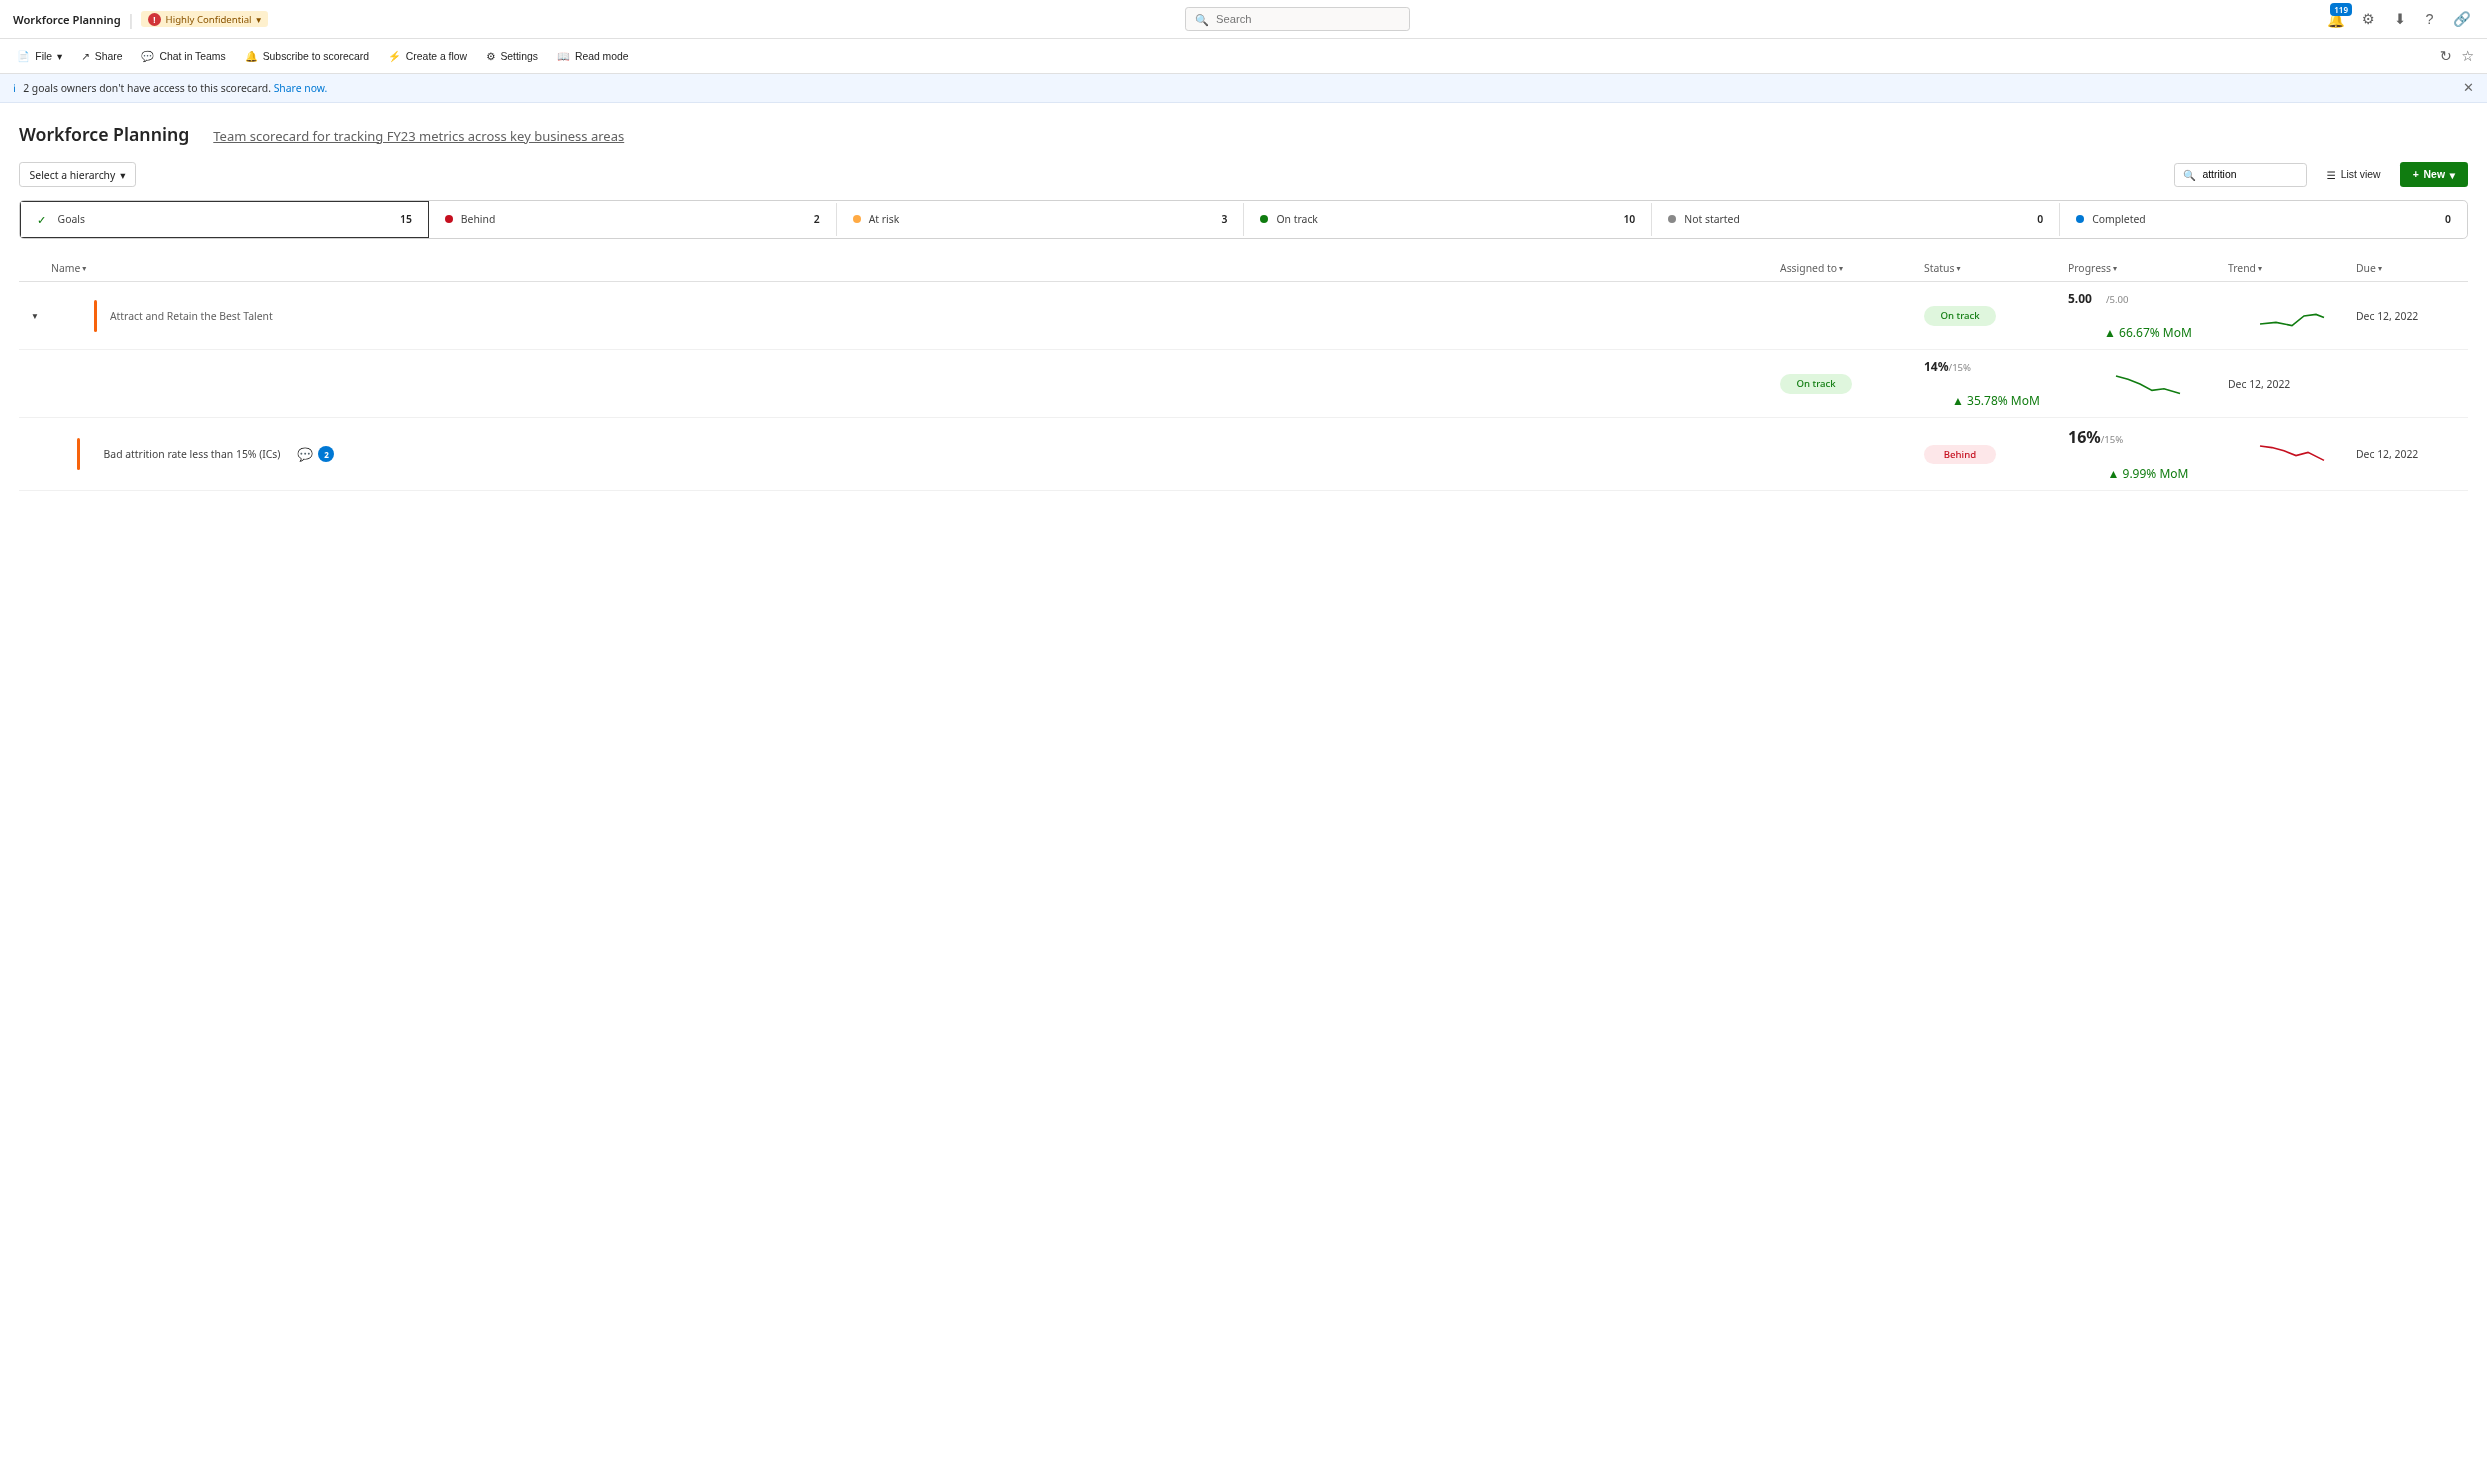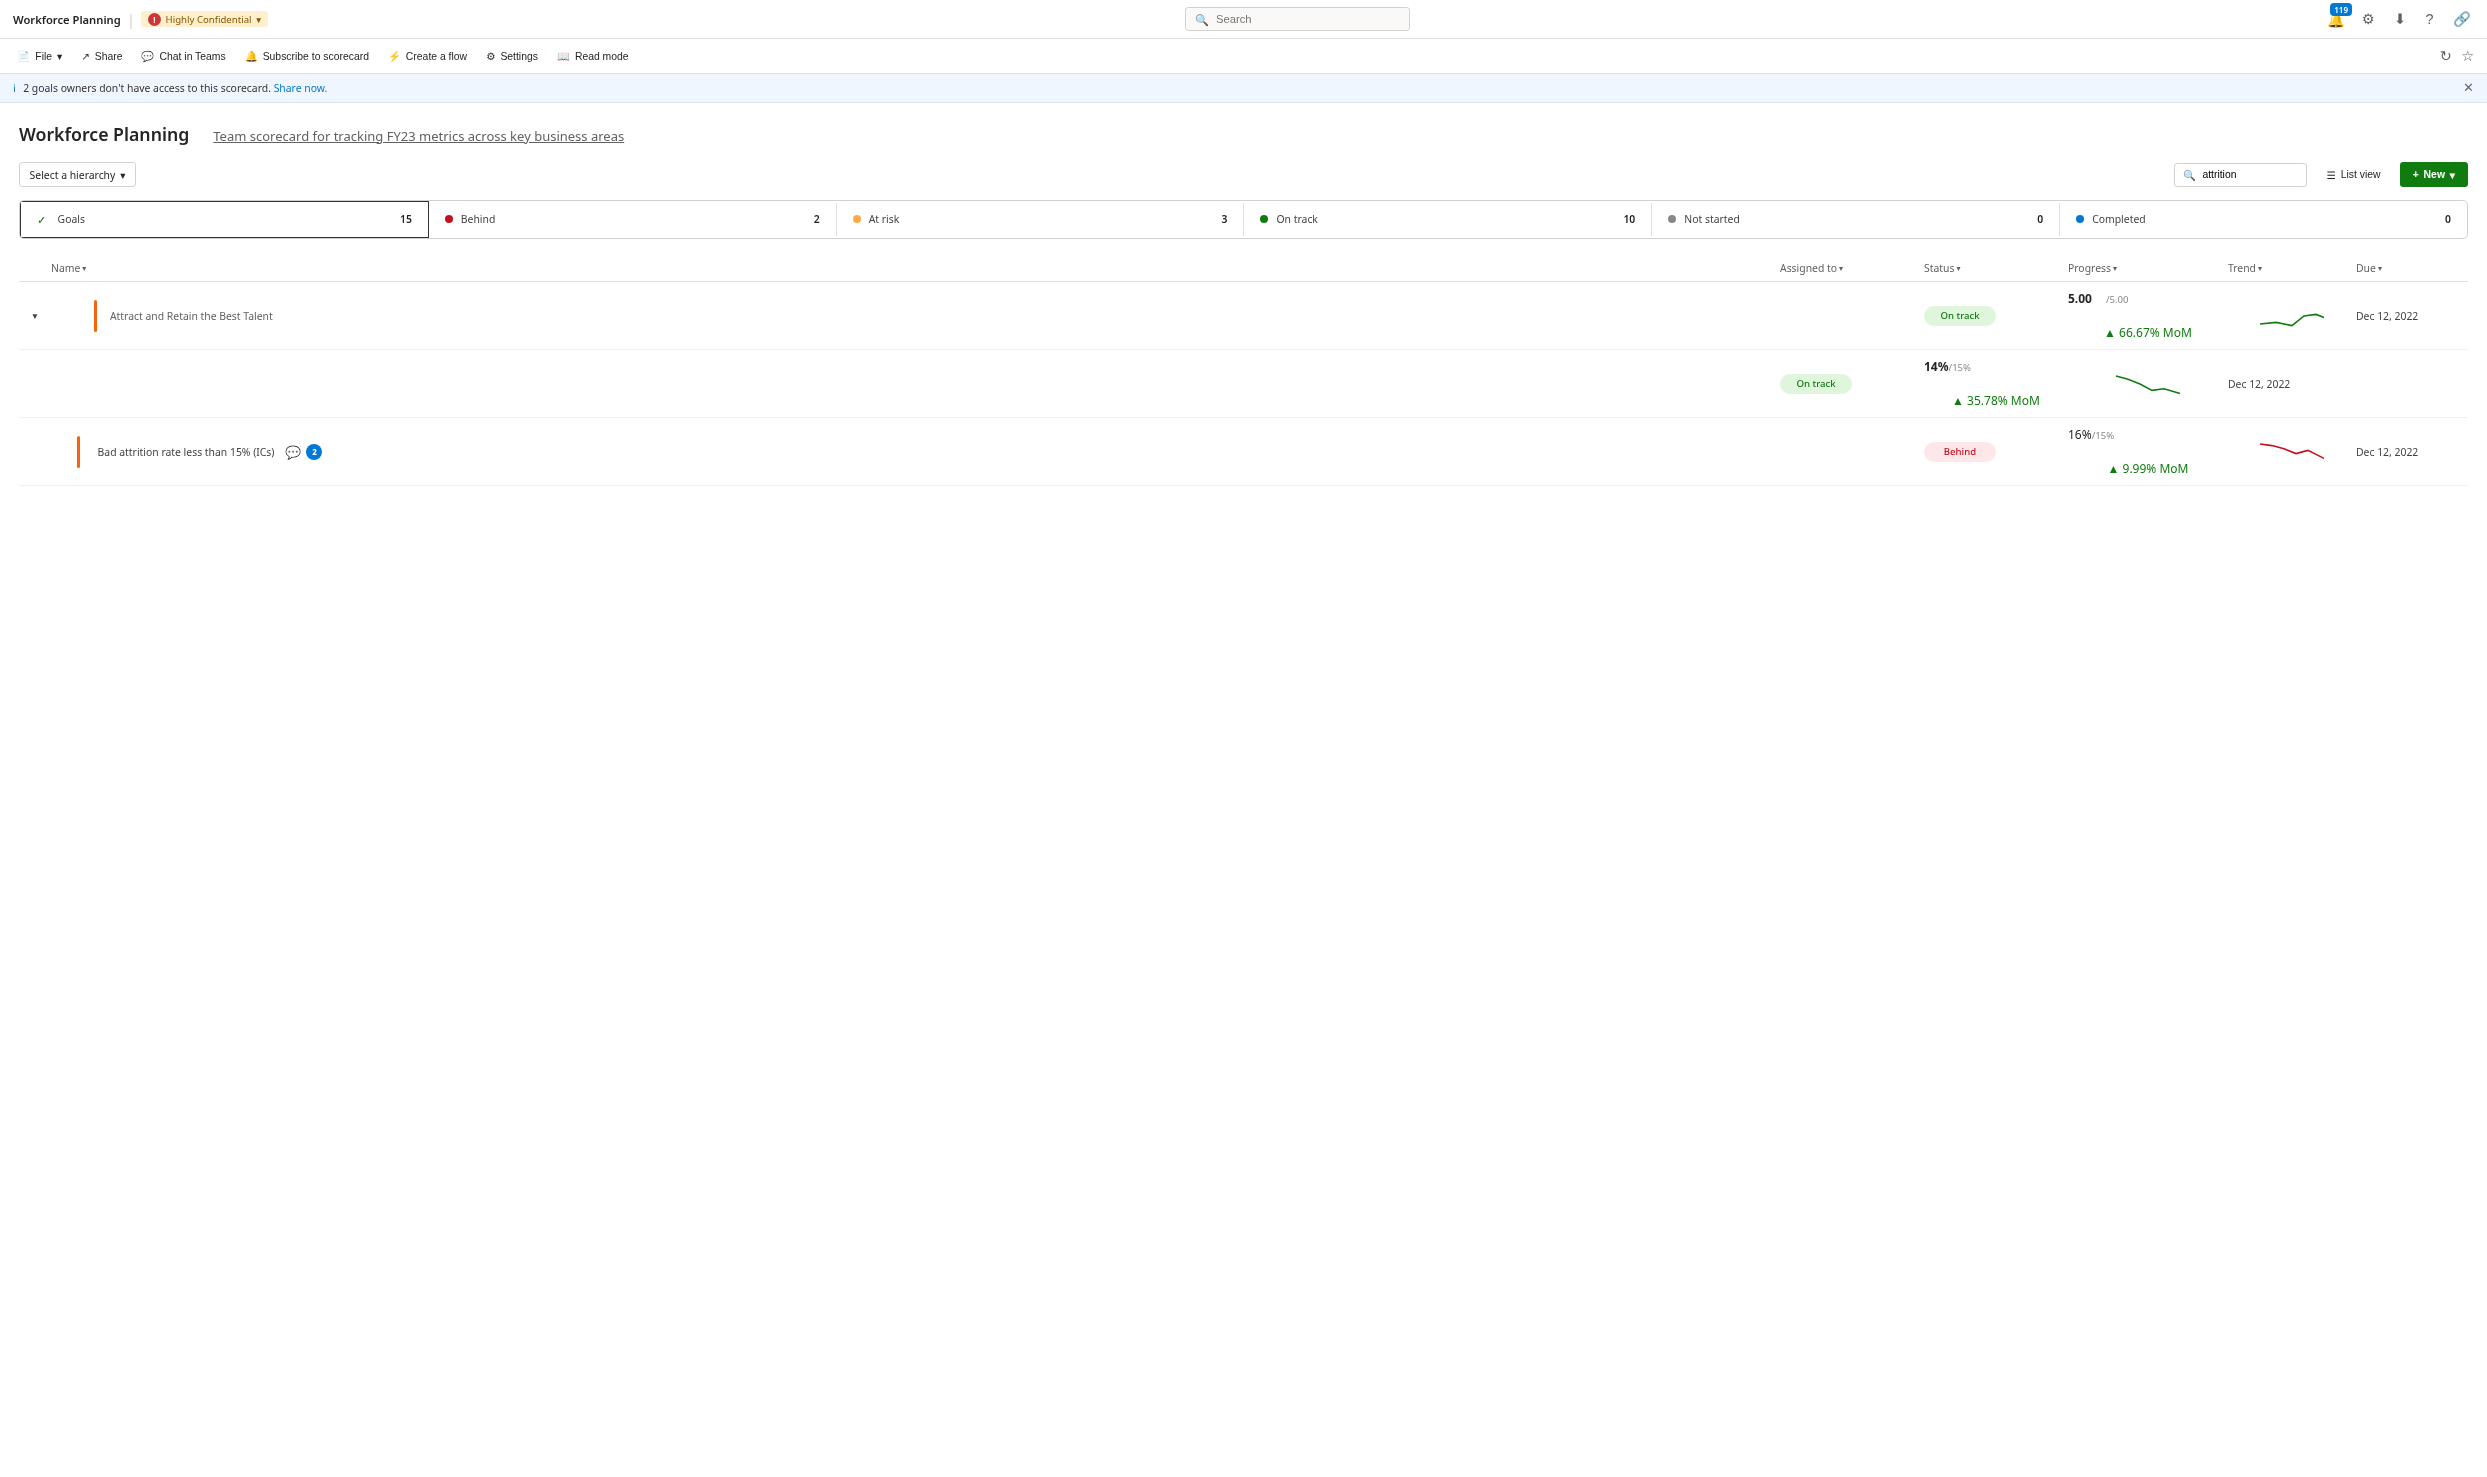--- a/index.html
+++ b/index.html
@@ -361,35 +361,35 @@
     <div class="trend-cell">
       <svg width="64" height="32" class="trend-svg" viewBox="0 0 80 40">
         <polyline points="0,10 15,14 30,20 45,28 60,26 80,32" fill="none" stroke="#107c10" stroke-width="2"></polyline>
       </svg>
     </div>
     <div class="due-date">Dec 12, 2022</div>
   </div>
 
   <div class="table-row">
     <div class="row-expand"></div>
-    <div style="display:flex;align-items:center;gap:11px;padding-left:26px;">
+    <div style="display:flex;align-items:center;gap:17px;padding-left:26px;">
       <div class="left-bar bar-orange"></div>
       <span class="goal-name">Bad attrition rate less than 15% (ICs)</span>
       <div style="position:relative;display:inline-flex;align-items:center;">
         <span style="color:#616161;font-size:13px;">💬</span>
         <span class="comment-badge">2</span>
       </div>
     </div>
     <div class="assigned-col"></div>
     <div>
       <span class="status-pill status-behind">Behind</span>
     </div>
     <div class="progress-cell">
       <span>
-        <span style="font-size:12px;font-weight:400;">16%</span><span style="font-size:9.6px;color:#888;">/15%</span>
+        <span style="font-size:16px;font-weight:700;">16%</span><span style="font-size:9.6px;color:#888;">/15%</span>
       </span>
       <span class="progress-mom progress-up">▲ 9.99% MoM</span>
     </div>
     <div class="trend-cell">
       <svg width="64" height="32" class="trend-svg" viewBox="0 0 80 40">
         <polyline points="0,10 15,12 30,16 45,22 60,18 80,28" fill="none" stroke="#c50f1f" stroke-width="2"></polyline>
       </svg>
     </div>
     <div class="due-date">Dec 12, 2022</div>
   </div>

